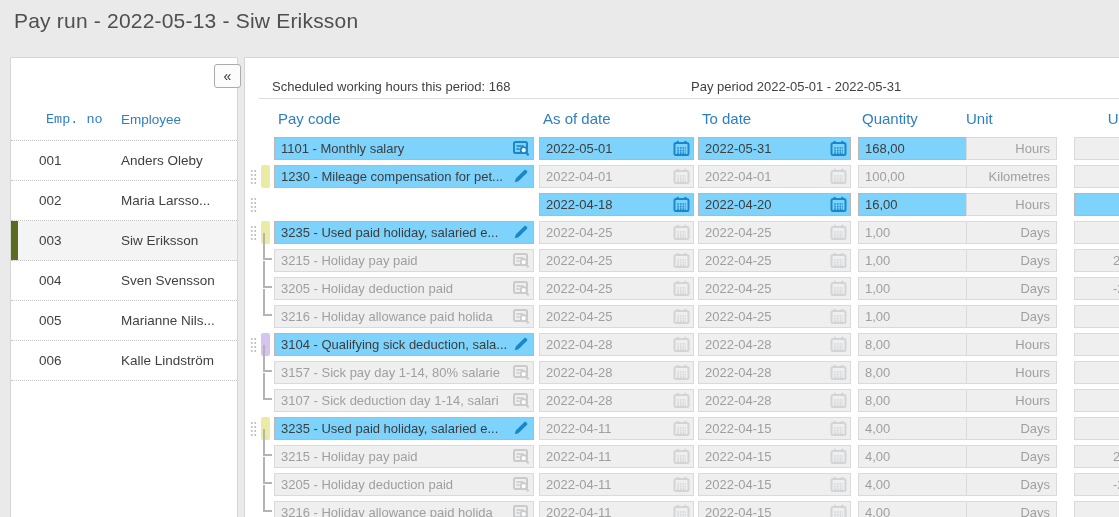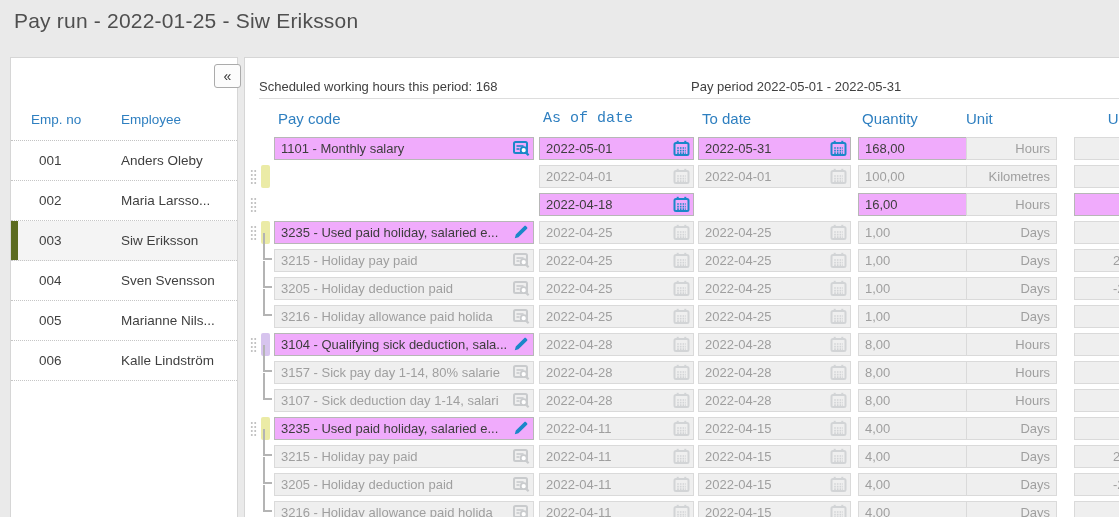--- a/index.html
+++ b/index.html
@@ -17,51 +17,51 @@
   
   #sidebar{left:10px;top:57px;width:228px;height:600px;}
   .collapse-btn{
     position:absolute;left:203px;top:6px;width:27px;height:24px;
     background:#fcfcfc;border:1px solid #ababab;border-radius:3px;
     font-size:14px;color:#333;text-align:center;line-height:22px;
     box-sizing:border-box;cursor:pointer;z-index:3;
   }
   .side-head{position:absolute;top:48px;left:0;right:0;height:34px;border-bottom:1px dotted #c3c3c3;}
   .side-head span{position:absolute;top:6px;font-size:13.5px;color:#2e7fc0;}
-  .side-head .h-no{left:20px;}
+  .side-head .h-no{left:35px;font-family:Liberation Mono, monospace;}
   .side-head .h-emp{left:110px;}
   .emp-row{
     position:absolute;left:0;width:100%;height:40px;line-height:40px;
     border-bottom:1px dotted #c6c6c6;font-size:13.5px;color:#3f3f3f;
     box-sizing:border-box;cursor:pointer;
   }
   .emp-row.selected{background:#f4f4f4;}
   .emp-row .sel-bar{position:absolute;left:0;top:0;width:7px;height:100%;background:#5b6b20;}
   .emp-row .no{position:absolute;left:28px;}
   .emp-row .nm{position:absolute;left:110px;white-space:nowrap;}
   
   #main{left:244px;top:57px;width:1000px;height:600px;border-left:1px solid #d6d6d6;}
   .info-line{position:absolute;top:21px;font-size:13px;color:#3f3f3f;}
-  #info-hours{left:14px;}
+  #info-hours{left:27px;}
   #info-period{left:446px;}
   .info-sep{position:absolute;top:40px;left:14px;right:0;height:0;border-top:1px solid #ddd;}
   .col-head{position:absolute;top:52px;font-size:15px;color:#2e7fc0;white-space:nowrap;}
   .ch-payc{left:33px;}
-  .ch-asof{left:298px;font-family:Liberation Mono, monospace;}
+  .ch-asof{left:298px;}
   .ch-to{left:457px;}
   .ch-qty{left:617px;}
   .ch-unit{left:721px;width:95px;text-align:left;}
   .ch-uprice{left:829px;width:97px;text-align:right;}
   
   .prow{position:absolute;left:0;width:100%;height:23px;}
   .fld{
     position:absolute;height:23px;box-sizing:border-box;border:1px solid;
     font-size:13px;line-height:21px;padding:0 6px;white-space:nowrap;overflow:hidden;
   }
-  .fld.en{background:#f0abfc;border-color:#b7b7b7;color:#3d3d3d;}
+  .fld.en{background:#7dd3fc;border-color:#b7b7b7;color:#3d3d3d;}
   .fld.dis{background:#efefef;border-color:#dadada;color:#9f9f9f;}
   .fld .ficon{position:absolute;right:3px;top:2px;width:17px;height:17px;}
   .payc{left:29px;width:260px;padding-right:26px;}
   .asof{left:294px;width:155px;padding-right:38px;}
   .todate{left:453px;width:153px;padding-right:26px;}
   .qty{left:613px;width:116px;}
   .unit{left:721px;width:91px;text-align:right;}
   .uprice{left:829px;width:110px;padding-left:38px;}
   .handle{
     position:absolute;left:5px;top:4px;width:7px;height:15px;
@@ -72,21 +72,21 @@
   .marker.yellow{background:#ebeba6;}
   .marker.purple{background:#d7c4ee;}
   .conn{
     position:absolute;left:18px;top:-16px;width:9px;height:27px;box-sizing:border-box;
     border-left:2px solid #b4b4b4;border-bottom:2px solid #b4b4b4;
   }
 </style>
 </head>
 <body>
 
-<div class="page-title">Pay run - 2022-01-25 - Siw Eriksson</div>
+<div class="page-title">Pay run - 2022-05-13 - Siw Eriksson</div>
 
 <div class="panel" id="sidebar">
   <div class="collapse-btn">«</div>
   <div class="side-head">
     <span class="h-no">Emp. no</span>
     <span class="h-emp">Employee</span>
   </div>
   <div>
       <div class="emp-row" style="top: 83px;">
         <span class="no">001</span>
@@ -153,20 +153,23 @@
     <line x1="4.2" y1="10.6" x2="13" y2="10.6" stroke="#1b87c9" stroke-width="1.6" stroke-dasharray="1.6 1.1"></line>
     <line x1="4.2" y1="13.1" x2="13" y2="13.1" stroke="#1b87c9" stroke-width="1.6" stroke-dasharray="1.6 1.1"></line>
   </svg></span></div>
         <div class="fld qty en"><span>168,00</span></div>
         <div class="fld unit dis"><span>Hours</span></div>
         <div class="fld uprice dis"><span></span></div>
       </div>
       <div class="prow" style="top: 107px;">
         <div class="handle"></div>
         <div class="marker yellow"></div>
+        <div class="fld payc en"><span>1230 - Mileage compensation for pet...</span><span class="ficon"><svg width="16" height="16" viewBox="0 0 16 16">
+    <path d="M1.8 14.2l1-3.6L11.4 2c.4-.4 1.1-.4 1.5 0l1.2 1.2c.4.4.4 1.1 0 1.5L5.4 13.2 1.8 14.2z" fill="#1b87c9"></path>
+  </svg></span></div>
         <div class="fld asof dis"><span>2022-04-01</span><span class="ficon"><svg width="17" height="17" viewBox="0 0 17 17">
     <rect x="1.5" y="3" width="14" height="12" rx="1.5" fill="none" stroke="#d2d4d6" stroke-width="2"></rect>
     <line x1="4.7" y1="0.8" x2="4.7" y2="4" stroke="#d2d4d6" stroke-width="2"></line>
     <line x1="12.3" y1="0.8" x2="12.3" y2="4" stroke="#d2d4d6" stroke-width="2"></line>
     <line x1="4.2" y1="8" x2="13" y2="8" stroke="#d2d4d6" stroke-width="1.6" stroke-dasharray="1.6 1.1"></line>
     <line x1="4.2" y1="10.6" x2="13" y2="10.6" stroke="#d2d4d6" stroke-width="1.6" stroke-dasharray="1.6 1.1"></line>
     <line x1="4.2" y1="13.1" x2="13" y2="13.1" stroke="#d2d4d6" stroke-width="1.6" stroke-dasharray="1.6 1.1"></line>
   </svg></span></div>
         <div class="fld todate dis"><span>2022-04-01</span><span class="ficon"><svg width="17" height="17" viewBox="0 0 17 17">
     <rect x="1.5" y="3" width="14" height="12" rx="1.5" fill="none" stroke="#d2d4d6" stroke-width="2"></rect>
@@ -183,20 +186,28 @@
       <div class="prow" style="top: 135px;">
         <div class="handle"></div>
         <div class="fld asof en"><span>2022-04-18</span><span class="ficon"><svg width="17" height="17" viewBox="0 0 17 17">
     <rect x="1.5" y="3" width="14" height="12" rx="1.5" fill="none" stroke="#1b87c9" stroke-width="2"></rect>
     <line x1="4.7" y1="0.8" x2="4.7" y2="4" stroke="#1b87c9" stroke-width="2"></line>
     <line x1="12.3" y1="0.8" x2="12.3" y2="4" stroke="#1b87c9" stroke-width="2"></line>
     <line x1="4.2" y1="8" x2="13" y2="8" stroke="#1b87c9" stroke-width="1.6" stroke-dasharray="1.6 1.1"></line>
     <line x1="4.2" y1="10.6" x2="13" y2="10.6" stroke="#1b87c9" stroke-width="1.6" stroke-dasharray="1.6 1.1"></line>
     <line x1="4.2" y1="13.1" x2="13" y2="13.1" stroke="#1b87c9" stroke-width="1.6" stroke-dasharray="1.6 1.1"></line>
   </svg></span></div>
+        <div class="fld todate en"><span>2022-04-20</span><span class="ficon"><svg width="17" height="17" viewBox="0 0 17 17">
+    <rect x="1.5" y="3" width="14" height="12" rx="1.5" fill="none" stroke="#1b87c9" stroke-width="2"></rect>
+    <line x1="4.7" y1="0.8" x2="4.7" y2="4" stroke="#1b87c9" stroke-width="2"></line>
+    <line x1="12.3" y1="0.8" x2="12.3" y2="4" stroke="#1b87c9" stroke-width="2"></line>
+    <line x1="4.2" y1="8" x2="13" y2="8" stroke="#1b87c9" stroke-width="1.6" stroke-dasharray="1.6 1.1"></line>
+    <line x1="4.2" y1="10.6" x2="13" y2="10.6" stroke="#1b87c9" stroke-width="1.6" stroke-dasharray="1.6 1.1"></line>
+    <line x1="4.2" y1="13.1" x2="13" y2="13.1" stroke="#1b87c9" stroke-width="1.6" stroke-dasharray="1.6 1.1"></line>
+  </svg></span></div>
         <div class="fld qty en"><span>16,00</span></div>
         <div class="fld unit dis"><span>Hours</span></div>
         <div class="fld uprice en"><span></span></div>
       </div>
       <div class="prow" style="top: 163px;">
         <div class="handle"></div>
         <div class="marker yellow"></div>
         <div class="fld payc en"><span>3235 - Used paid holiday, salaried e...</span><span class="ficon"><svg width="16" height="16" viewBox="0 0 16 16">
     <path d="M1.8 14.2l1-3.6L11.4 2c.4-.4 1.1-.4 1.5 0l1.2 1.2c.4.4.4 1.1 0 1.5L5.4 13.2 1.8 14.2z" fill="#1b87c9"></path>
   </svg></span></div>

